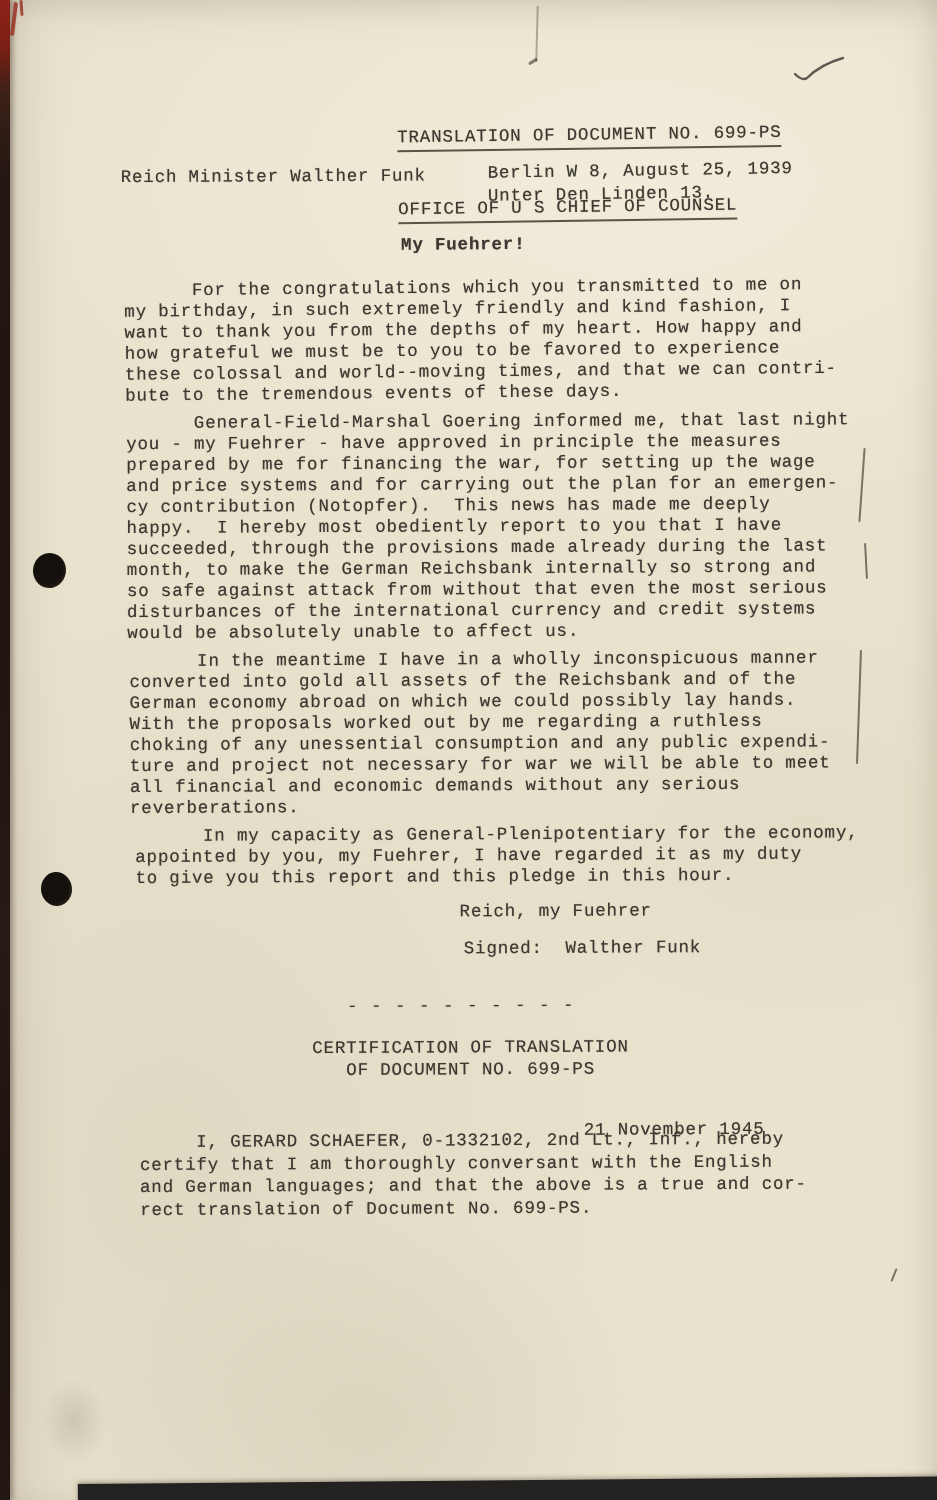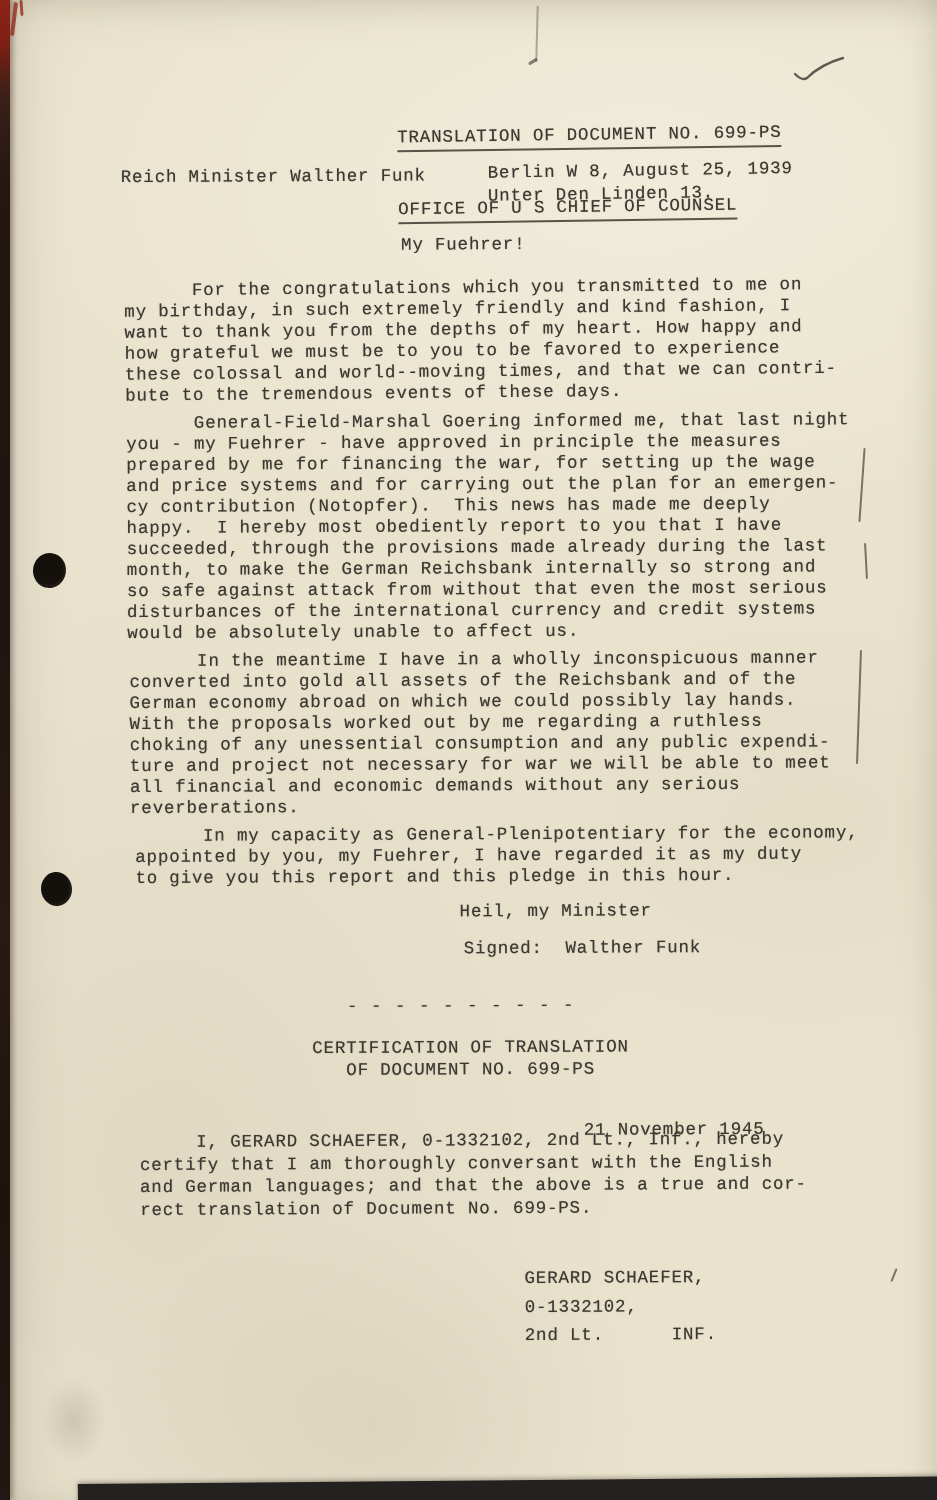--- a/index.html
+++ b/index.html
@@ -27,21 +27,21 @@
     font-family:"Liberation Mono","DejaVu Sans Mono",monospace;
     font-size:17.5px;line-height:21px;letter-spacing:0.8px;
     color:#3c3831;white-space:pre;
     text-shadow:0 0 1px rgba(62,56,46,0.55);
   }
   .typescript{position:absolute;inset:0;transform:rotate(-0.3deg);transform-origin:140px 420px;}
   .doc-header{top:80px;left:399px;line-height:23px;transform:rotate(-0.5deg);}
   .doc-header .ul{display:inline-block;border-bottom:2px solid rgba(62,56,46,0.85);padding-bottom:1px;}
   .sender{top:167px;left:122px;}
   .dateline{top:162px;left:489px;line-height:23px;transform:rotate(-0.6deg);}
-  .salutation{top:236px;left:402px;}
+  .salutation{top:236px;left:402px;font-weight:bold;}
   .para1{top:279px;left:125px;transform:rotate(-0.25deg);}
   .para2{top:413px;left:126px;}
   .para3{top:651px;left:128px;}
   .para4{top:826px;left:133px;}
   .heil{top:903px;left:457px;}
   .signed{top:940px;left:461px;}
   .divider{top:997px;left:344px;letter-spacing:1.5px;}
   .cert-heading{top:1038px;left:309px;line-height:22px;}
   .cert-date{top:1092px;left:580px;margin-top:30px;}
   .cert-body{top:1131px;left:136px;line-height:22.5px;}
@@ -123,35 +123,32 @@
 German economy abroad on which we could possibly lay hands.
 With the proposals worked out by me regarding a ruthless
 choking of any unessential consumption and any public expendi-
 ture and project not necessary for war we will be able to meet
 all financial and economic demands without any serious
 reverberations.</div>
     <div class="tw para4">      In my capacity as General-Plenipotentiary for the economy,
 appointed by you, my Fuehrer, I have regarded it as my duty
 to give you this report and this pledge in this hour.</div>
 
-    <div class="tw heil">Heil, my Minister</div>
+    <div class="tw heil">Reich, my Fuehrer</div>
     <div class="tw signed">Signed:  Walther Funk</div>
 
     <div class="tw divider">- - - - - - - - - -</div>
 
     <div class="tw cert-heading">CERTIFICATION OF TRANSLATION
    OF DOCUMENT NO. 699-PS</div>
     <div class="tw cert-date">21 November 1945</div>
     <div class="tw cert-body">     I, GERARD SCHAEFER, 0-1332102, 2nd Lt., Inf., hereby
 certify that I am thoroughly conversant with the English
 and German languages; and that the above is a true and cor-
 rect translation of Document No. 699-PS.</div>
-    <div class="tw cert-sig">GERARD SCHAEFER,
-0-1332102,
-2nd Lt.      INF.</div>
 
   </div>
 
   <div class="edge-left"></div>
   <div class="red-mark red1"></div>
   <div class="red-mark red2"></div>
 
   <svg class="check-svg" viewBox="0 0 52 30">
     <path d="M2 18 C6 22, 10 25, 14 22 C22 14, 36 6, 50 2" fill="none" stroke="#46423a" stroke-width="2.4" stroke-linecap="round"></path>
   </svg>

